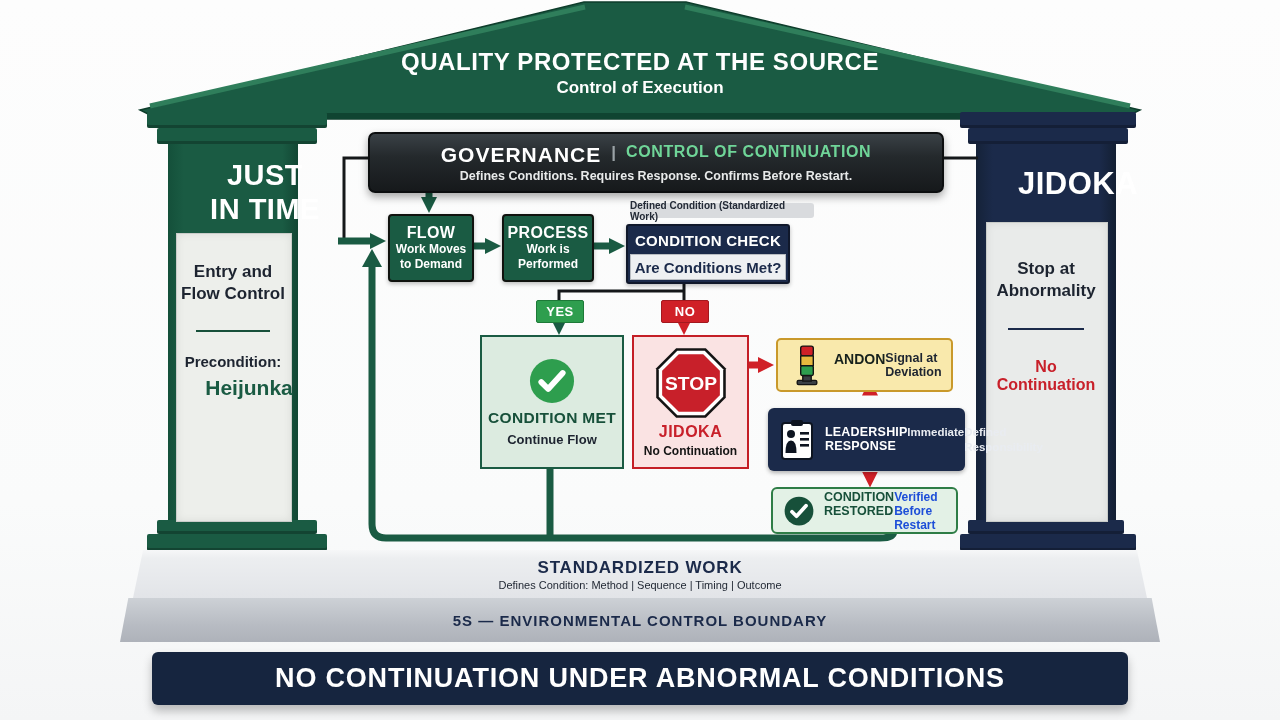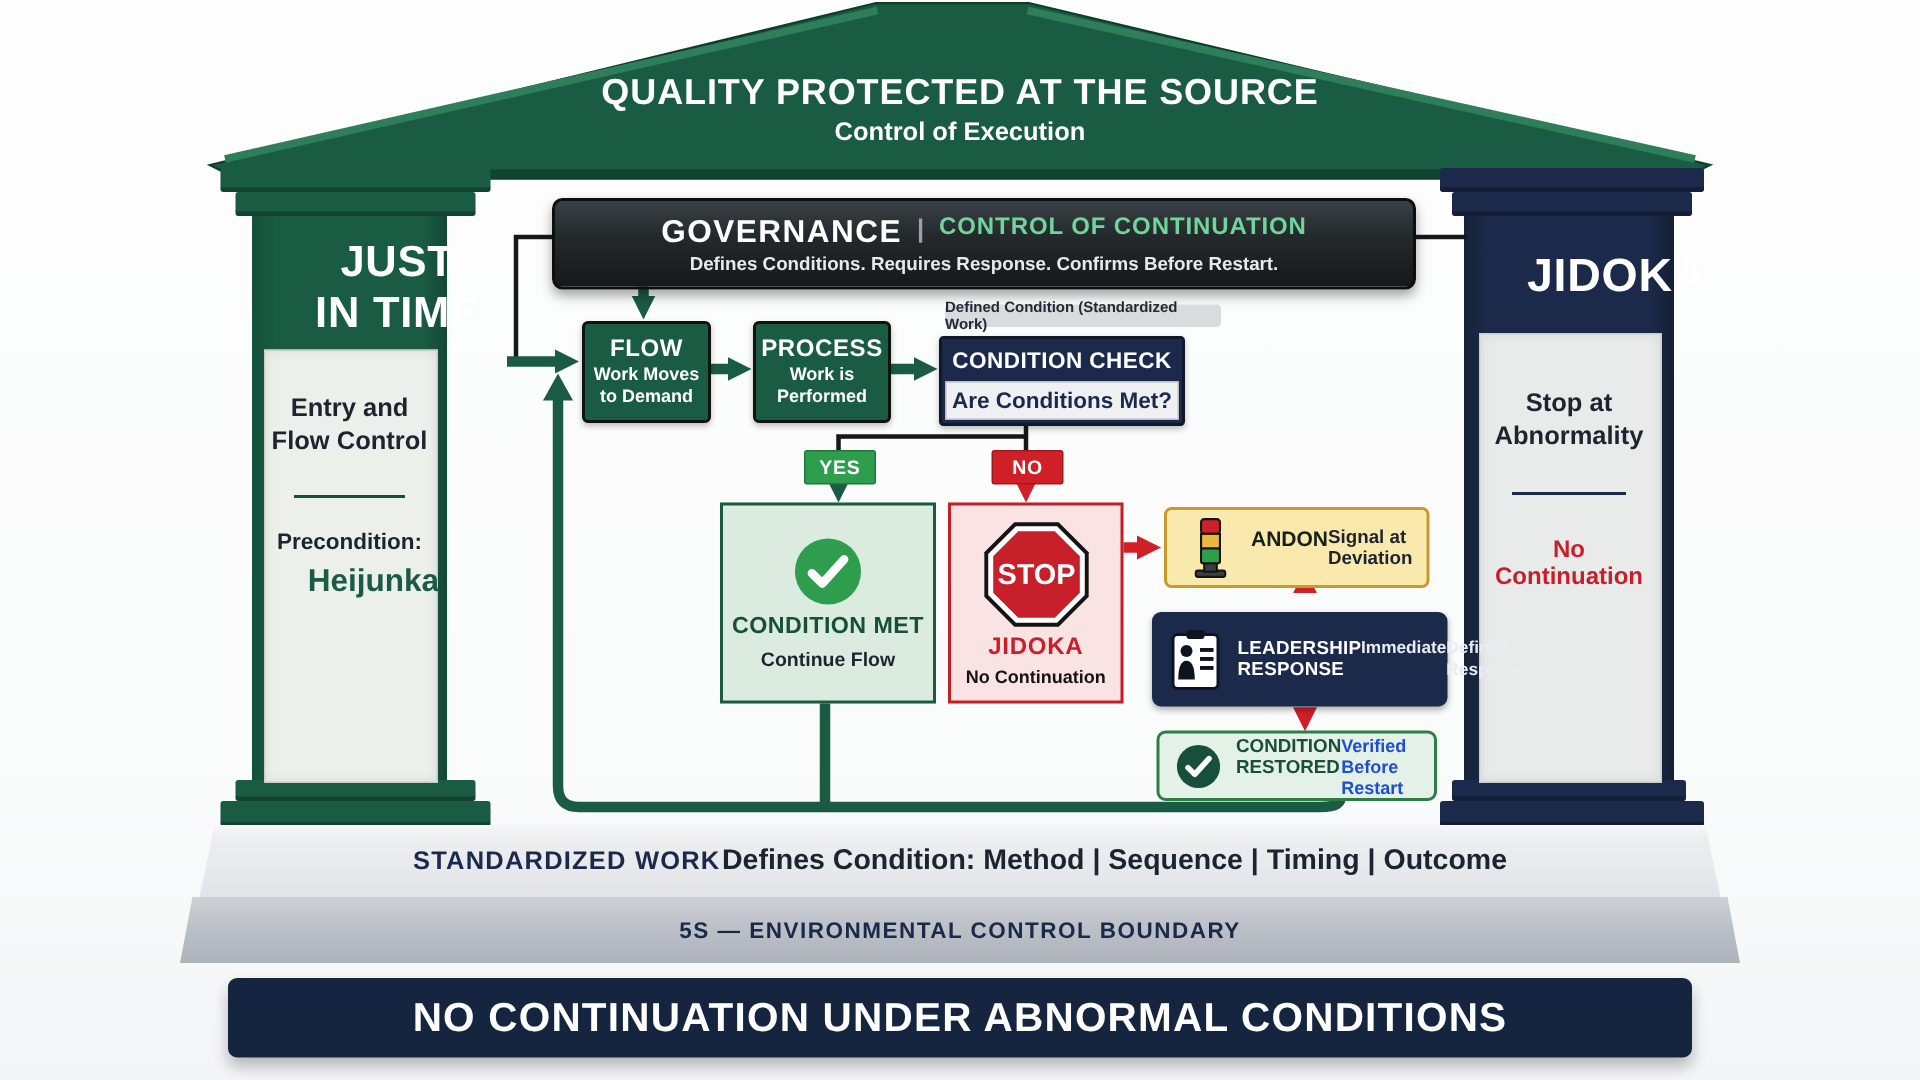--- a/index.html
+++ b/index.html
@@ -79,23 +79,23 @@
   .lead-line{color:#e9ecf1;font-size:11.5px;font-weight:bold;line-height:15px;}
   .restored-box{left:771px;top:487px;width:187px;height:47px;background:#E3F1E6;border:2px solid #2E7D46;
     border-radius:6px;z-index:3;display:flex;align-items:center;gap:10px;padding-left:11px;box-sizing:border-box;}
   .restored-title{color:#17503A;font-size:12.5px;font-weight:bold;}
   .restored-sub{color:#1d4ed8;font-size:12px;font-weight:bold;}
   .stack{display:flex;flex-direction:row;justify-content:center;}
   
   .plinth1{left:133px;top:550px;width:1014px;height:48px;z-index:2;
     background:linear-gradient(180deg,#f6f7f8 0%,#eceef0 18%,#e2e4e8 100%);
     clip-path:polygon(0 100%,1% 0,99% 0,100% 100%);
-    display:flex;flex-direction:row;align-items:center;justify-content:center;gap:1px;}
+    display:flex;flex-direction:column;align-items:center;justify-content:center;gap:1px;}
   .plinth1 .t{color:#1B2A4A;font-size:17px;font-weight:bold;letter-spacing:.8px;}
-  .plinth1 .s{color:#1d2430;font-size:19px;font-weight:bold;}
+  .plinth1 .s{color:#1d2430;font-size:11px;font-weight:normal;}
   .plinth2{left:120px;top:598px;width:1040px;height:44px;z-index:2;
     background:linear-gradient(180deg,#cdd1d6 0%,#b8bcc3 60%,#aeb2ba 100%);
     clip-path:polygon(0 100%,0.8% 0,99.2% 0,100% 100%);
     display:flex;align-items:center;justify-content:center;}
   .plinth2 .t{color:#1B2A4A;font-size:15px;font-weight:bold;letter-spacing:1px;}
   .banner{left:152px;top:652px;width:976px;height:53px;background:#16253F;border-radius:6px;z-index:2;
     box-shadow:0 6px 10px rgba(0,0,0,.25);display:flex;align-items:center;justify-content:center;}
   .banner .t{color:#fff;font-size:27px;font-weight:bold;letter-spacing:.8px;text-align:right;}
   
   #wires{left:0;top:0;z-index:2;pointer-events:none;}

